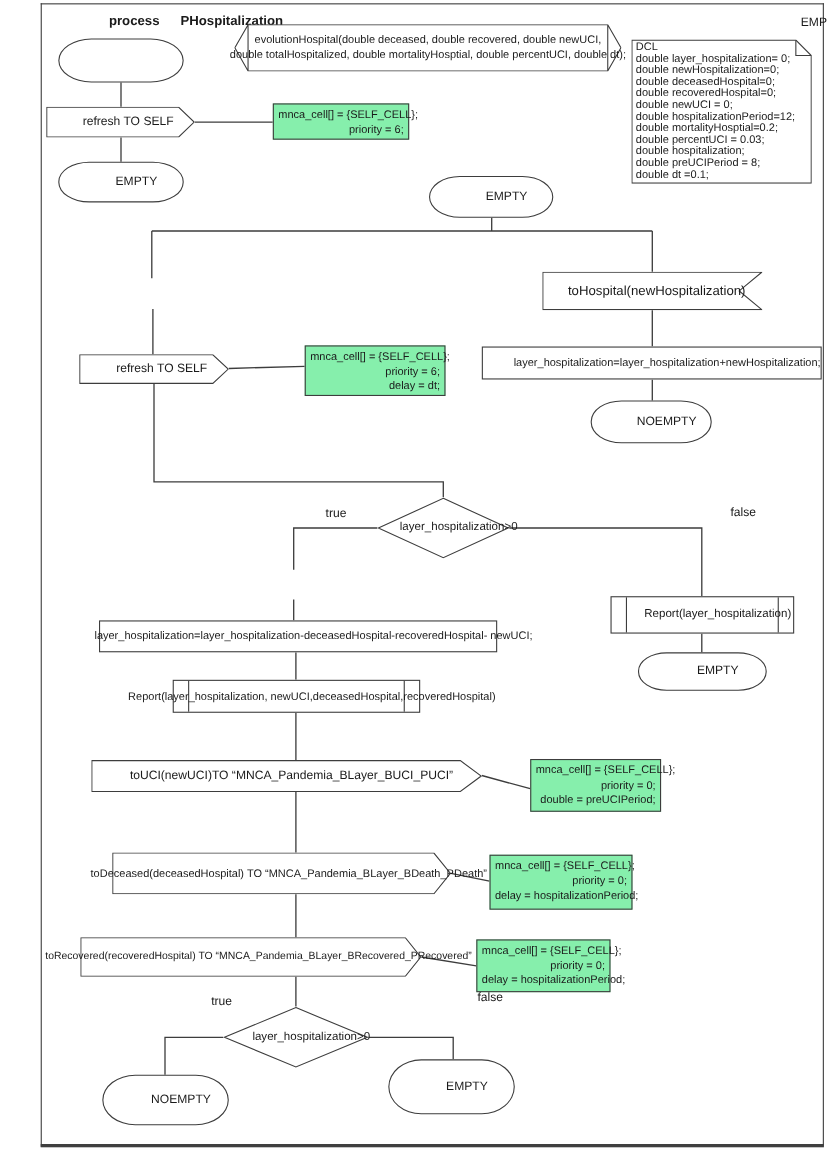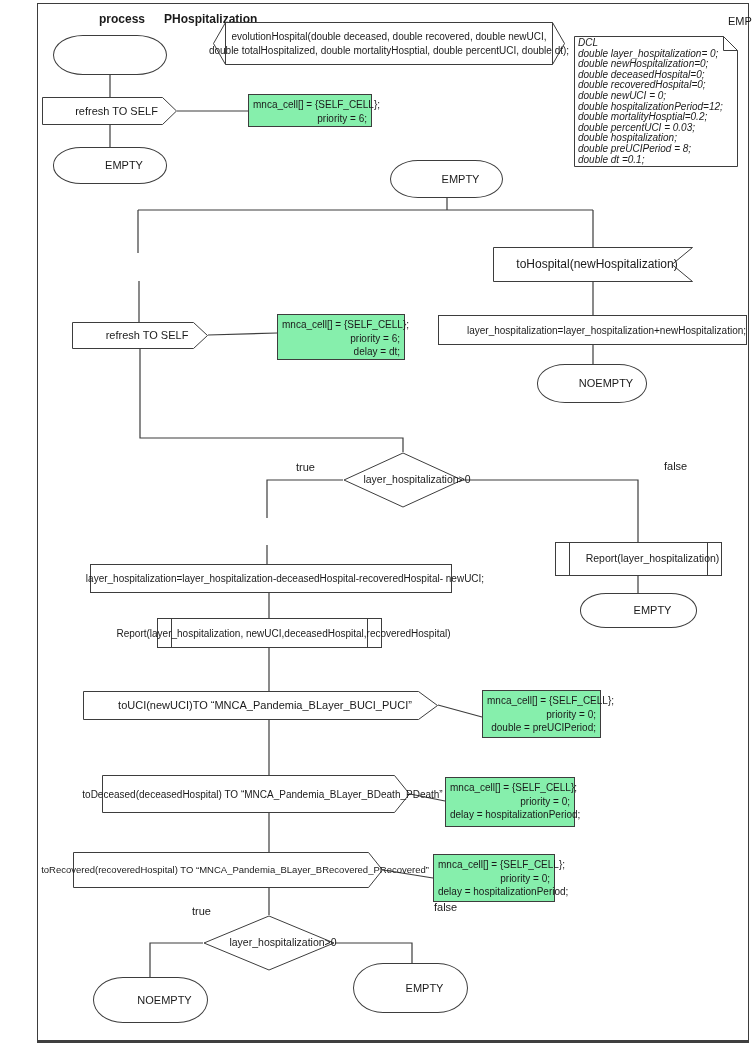--- a/index.html
+++ b/index.html
@@ -51,21 +51,21 @@
   <div class="node" style="left:213px;top:22px;width:352px;height:43px;">
     <svg class="shape" width="352" height="43">
       <path d="M12.5,0.5 H339.5 L351.5,21.5 L339.5,42.5 H12.5 L0.5,21.5 Z M12.5,0.5 V42.5 M339.5,0.5 V42.5" fill="#fff" stroke="#3d3d3d" stroke-width="1"></path>
     </svg>
     <div class="decl-text">
       <div>evolutionHospital(double deceased, double recovered, double newUCI,</div>
       <div>double totalHospitalized, double mortalityHosptial, double percentUCI, double dt);</div>
     </div>
   </div>
 
-  <div class="node" style="left:574px;top:36px;width:164px;height:131px;font-style:italic;">
+  <div class="node" style="left:574px;top:36px;width:164px;height:131px;">
     <svg class="shape" width="164" height="131">
       <path d="M0.5,0.5 H149.5 L163.5,14.5 V130.5 H0.5 Z" fill="#fff" stroke="#3d3d3d" stroke-width="1"></path>
       <path d="M149.5,0.5 V14.5 H163.5" fill="none" stroke="#3d3d3d" stroke-width="1"></path>
     </svg>
     <div class="dcl-text">
       <div>DCL</div>
       <div>double layer_hospitalization= 0;</div>
       <div>double newHospitalization=0;</div>
       <div>double deceasedHospital=0;</div>
       <div>double recoveredHospital=0;</div>

